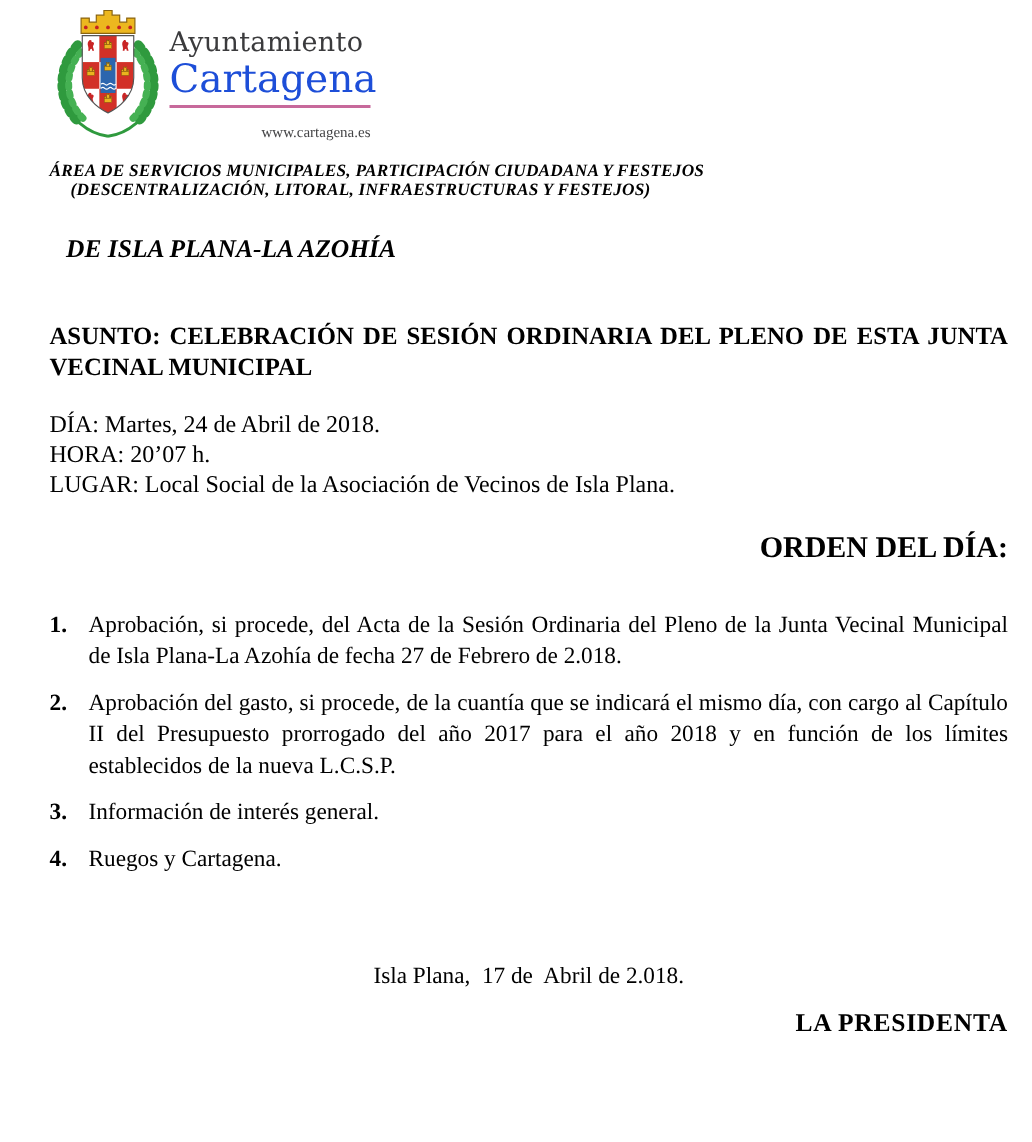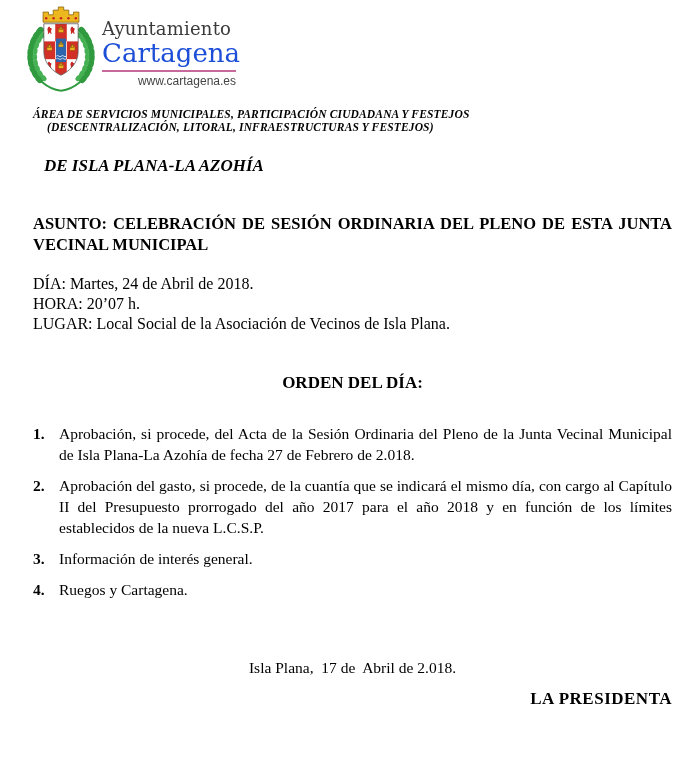--- a/index.html
+++ b/index.html
@@ -3,35 +3,35 @@
 <meta charset="utf-8">
 <style>
   html,body { margin:0; padding:0; background:#ffffff; }
   .page {
     position:relative; width:688px; height:761px; margin:0 auto;
     background:#ffffff; color:#000;
     font-family:"Liberation Serif", serif; overflow:hidden;
   }
 
   
-  .logo { position:absolute; left:22px; top:3px; display:flex; align-items:flex-start; }
+  .logo { position:absolute; left:33px; top:3px; display:flex; align-items:flex-end; }
   .crest { width:78px; height:93px; flex:none; }
   .logo-text { margin-left:2px; padding-top:16px; width:134px; }
   .lt-name {
     font-family:"DejaVu Serif", serif; font-size:18px; line-height:20px;
     color:#3b3b3d; letter-spacing:0.2px;
   }
   .lt-city {
     font-family:"DejaVu Serif", serif; font-size:26px; line-height:28px;
     color:#1d4ed8;
   }
   .lt-rule { height:2px; background:#c7699b; margin-top:3px; }
   .lt-web {
-    font-family:Liberation Sans, sans-serif; font-size:12px; line-height:14px;
-    color:#454547; text-align:right; margin-top:2px;
+    font-family:Liberation Serif, serif; font-size:10px; line-height:14px;
+    color:#454547; text-align:right; margin-top:10px;
   }
 
   
   .content { position:absolute; left:0; right:0; top:108px; padding:0 16px 0 33px; }
 
   .dept {
     font-weight:bold; font-style:italic;
     font-size:11.5px; line-height:13px; letter-spacing:0.15px;
   }
   .dept-l2 { padding-left:14px; }
@@ -43,21 +43,21 @@
   .board-l1 { padding-left:15px; }
   .board-l2 { padding-left:11px; }
 
   .subject {
     margin:37px 0 0 0; font-weight:bold; font-size:16.5px;
     line-height:21px; text-align:justify;
   }
 
   .session { margin-top:19px; font-size:16px; line-height:20px; }
 
-  .agenda-title { margin-top:38px; text-align:center; font-weight:bold; font-size:17px; line-height:21px; }
+  .agenda-title { margin-top:21px; text-align:right; font-weight:bold; font-size:20px; line-height:21px; }
 
   .agenda { margin-top:30px; }
   .agenda-item { display:flex; margin-bottom:10px; font-size:15.5px; line-height:21px; }
   .agenda-num { font-weight:bold; width:26px; flex:none; }
   .agenda-text { flex:1; text-align:justify; }
 
   .close-date { margin-top:58px; text-align:center; font-size:15.5px; line-height:20px; white-space:pre-wrap; }
   .close-sig  { margin-top:11px; text-align:right; font-weight:bold; font-size:17px; letter-spacing:0.5px; }
 </style>
 </head>

